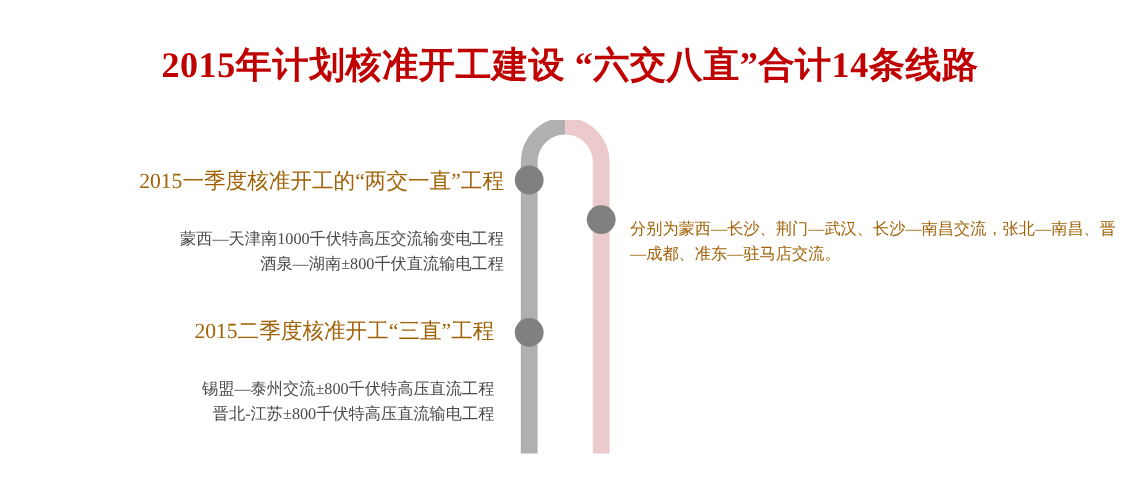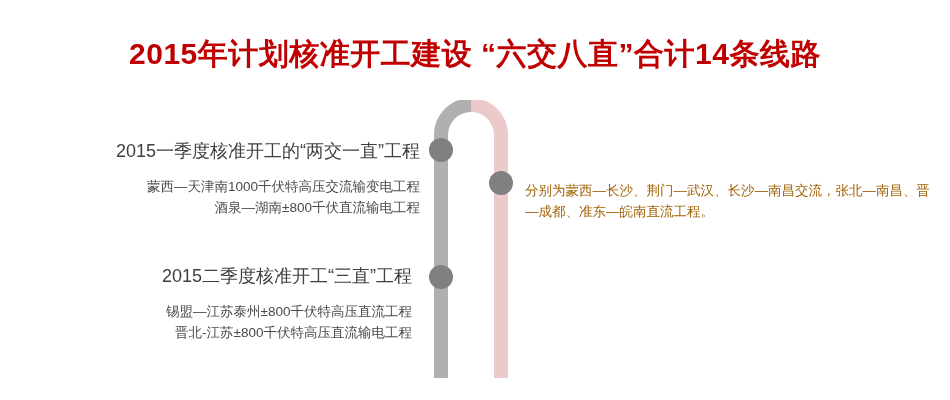--- a/index.html
+++ b/index.html
@@ -13,20 +13,21 @@
     position: relative;
     overflow: hidden;
     font-family: "Liberation Sans", "DejaVu Sans", sans-serif;
     color: #3f3f3f;
   }
   #infographic {
     position: absolute;
     left: 0; top: 0;
     width: 801px;
     height: 400px;
+    font-family: Liberation Serif, serif;
   }
   
   .title {
     position: absolute;
     left: 0;
     top: 34px;
     width: 950px;
     text-align: center;
     font-size: 30px;
     font-weight: bold;
@@ -46,26 +47,26 @@
   
   .left-block {
     position: absolute;
     text-align: right;
   }
   .left-block.q1 { left: 40px; top: 138px; width: 380px; }
   .left-block.q2 { left: 32px; top: 263px; width: 380px; }
   .sec-heading {
     font-size: 18px;
     font-weight: normal;
-    color: #404040;
+    color: #a16207;
     white-space: nowrap;
     line-height: 26px;
   }
   .left-block .item-list {
-    margin: 12px 0 0 0;
+    margin: 24px 0 0 0;
     padding: 0;
     list-style: none;
   }
   .left-block .item-list li {
     font-size: 13.5px;
     line-height: 21px;
     color: #4a4a4a;
     white-space: nowrap;
   }
   
@@ -112,25 +113,25 @@
     <div class="sec-heading">2015一季度核准开工的“两交一直”工程</div>
     <ul class="item-list">
       <li>蒙西—天津南1000千伏特高压交流输变电工程</li>
       <li>酒泉—湖南±800千伏直流输电工程</li>
     </ul>
   </div>
 
   <div class="left-block q2">
     <div class="sec-heading">2015二季度核准开工“三直”工程</div>
     <ul class="item-list">
-      <li>锡盟—江苏泰州±800千伏特高压直流工程</li>
+      <li>锡盟—泰州交流±800千伏特高压直流工程</li>
       <li>晋北-江苏±800千伏特高压直流输电工程</li>
     </ul>
   </div>
 
   <div class="right-block">
     <div class="right-paragraph">
       <p>分别为蒙西—长沙、荆门—武汉、长沙—南昌交流，张北—南昌、晋</p>
-      <p>—成都、准东—皖南直流工程。</p>
+      <p>—成都、准东—驻马店交流。</p>
     </div>
   </div>
 
 </div>
 
 </body></html>

